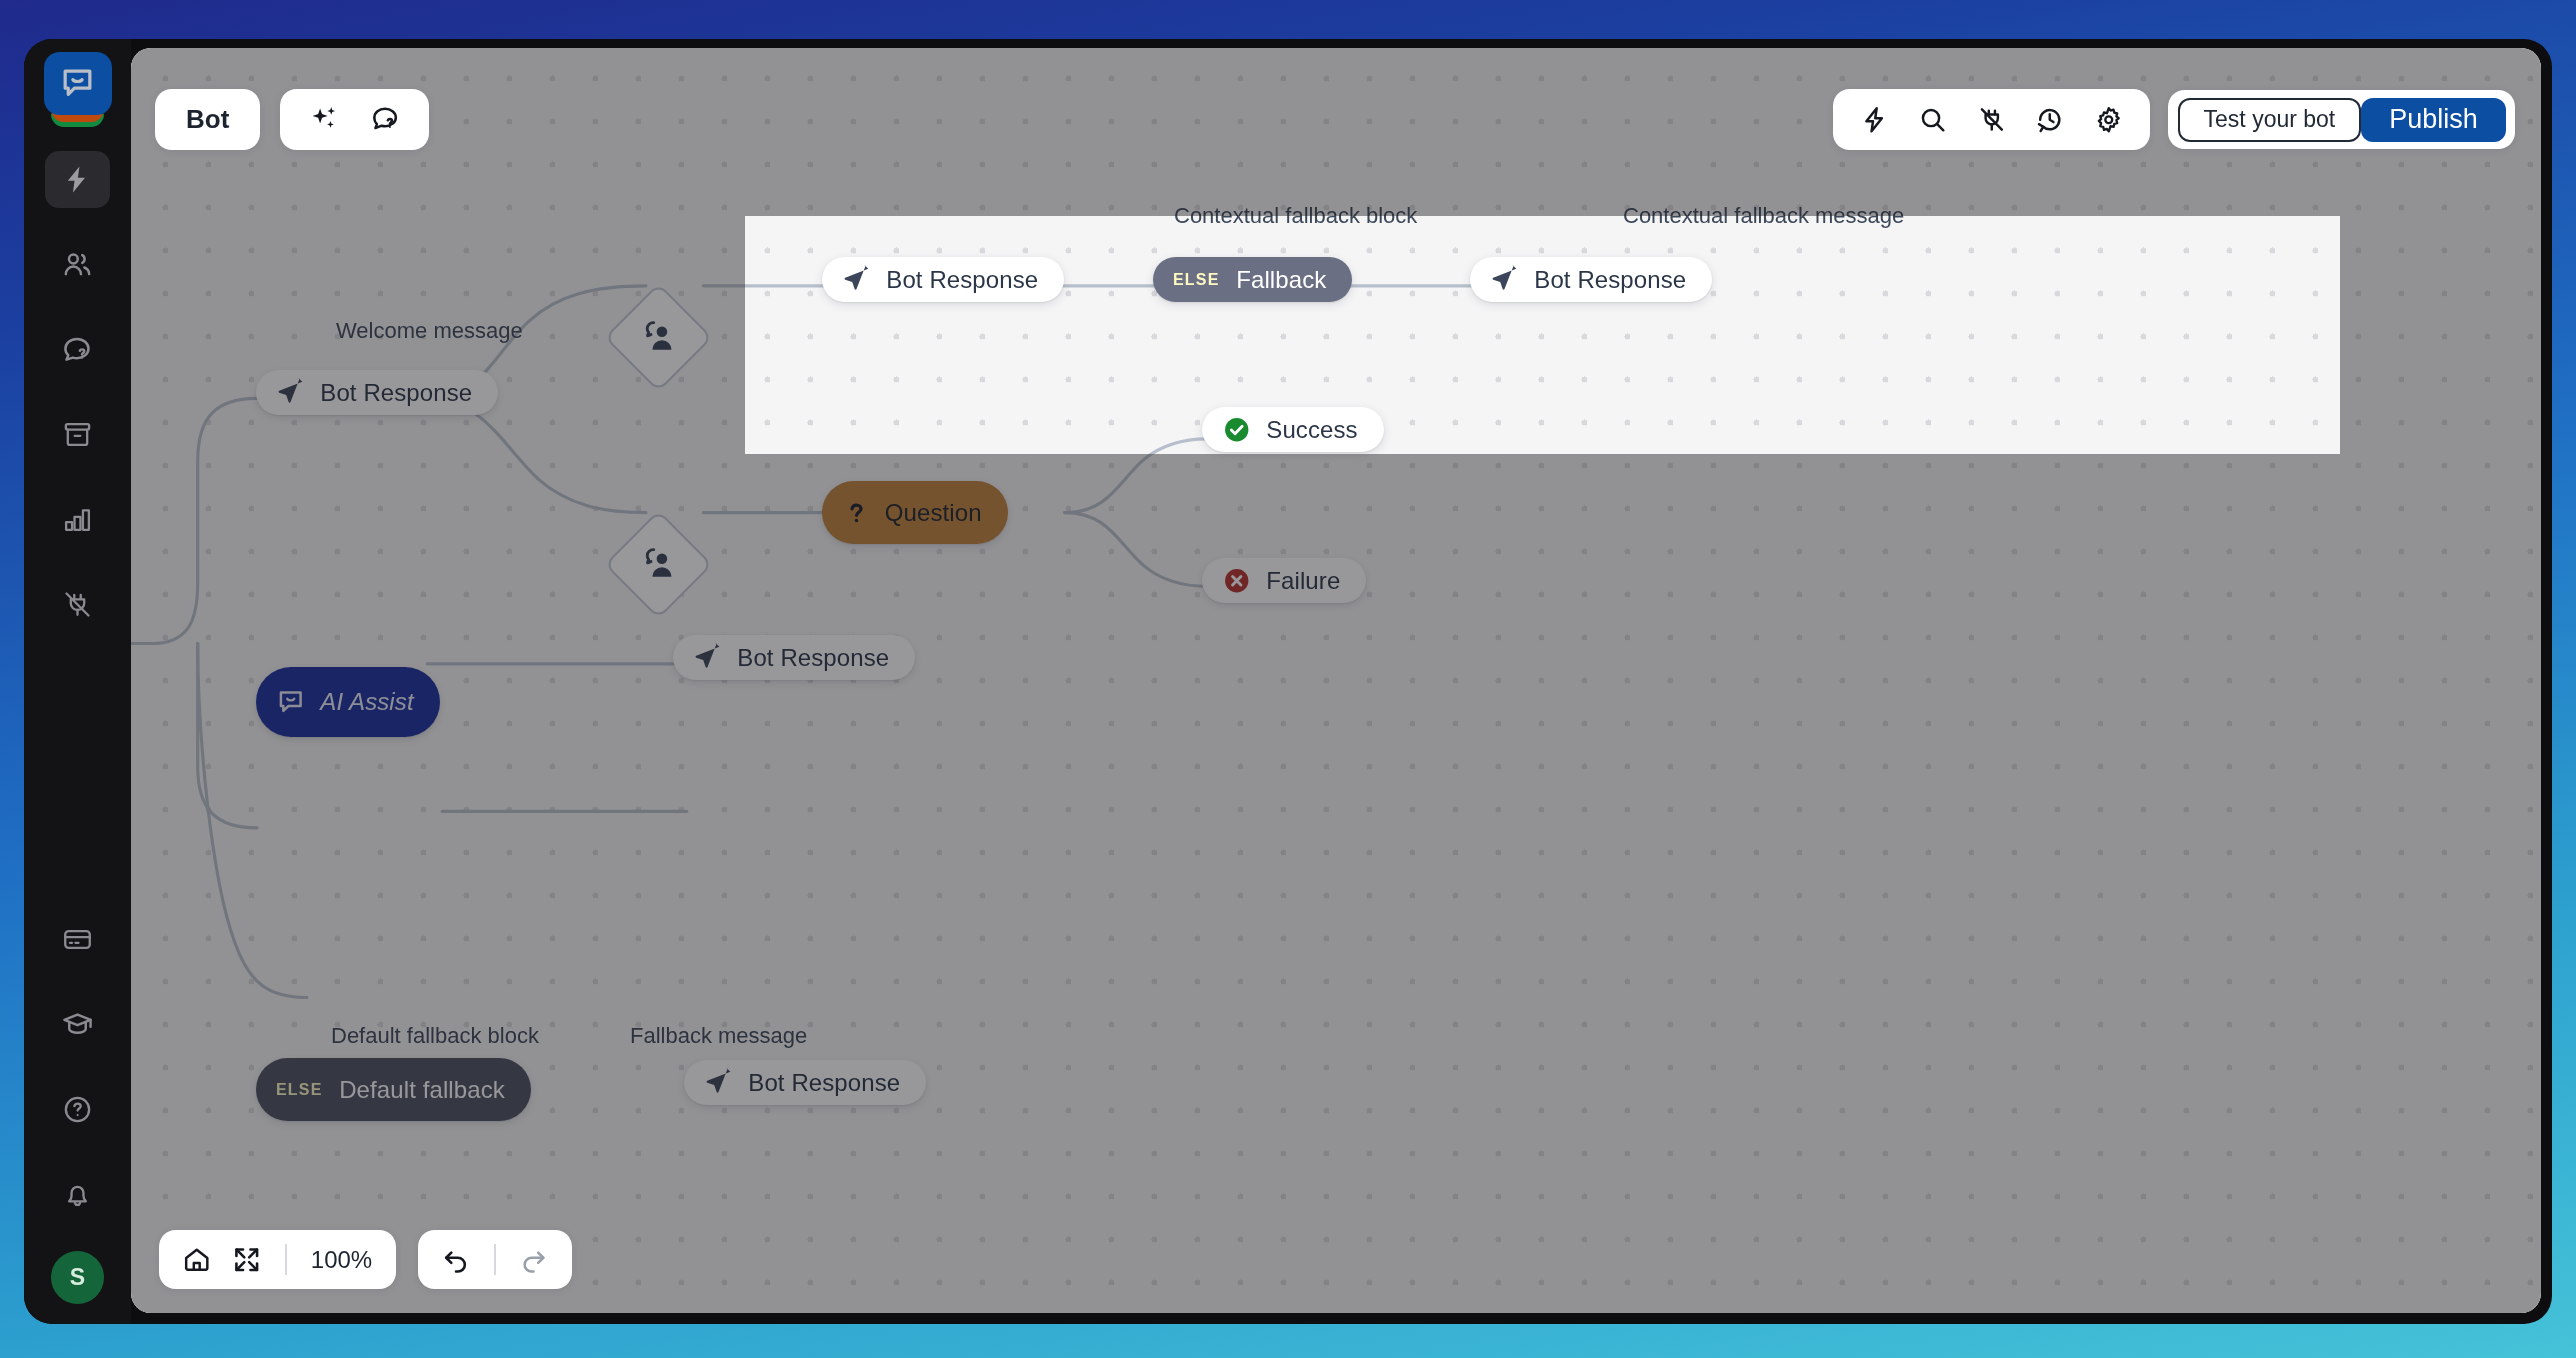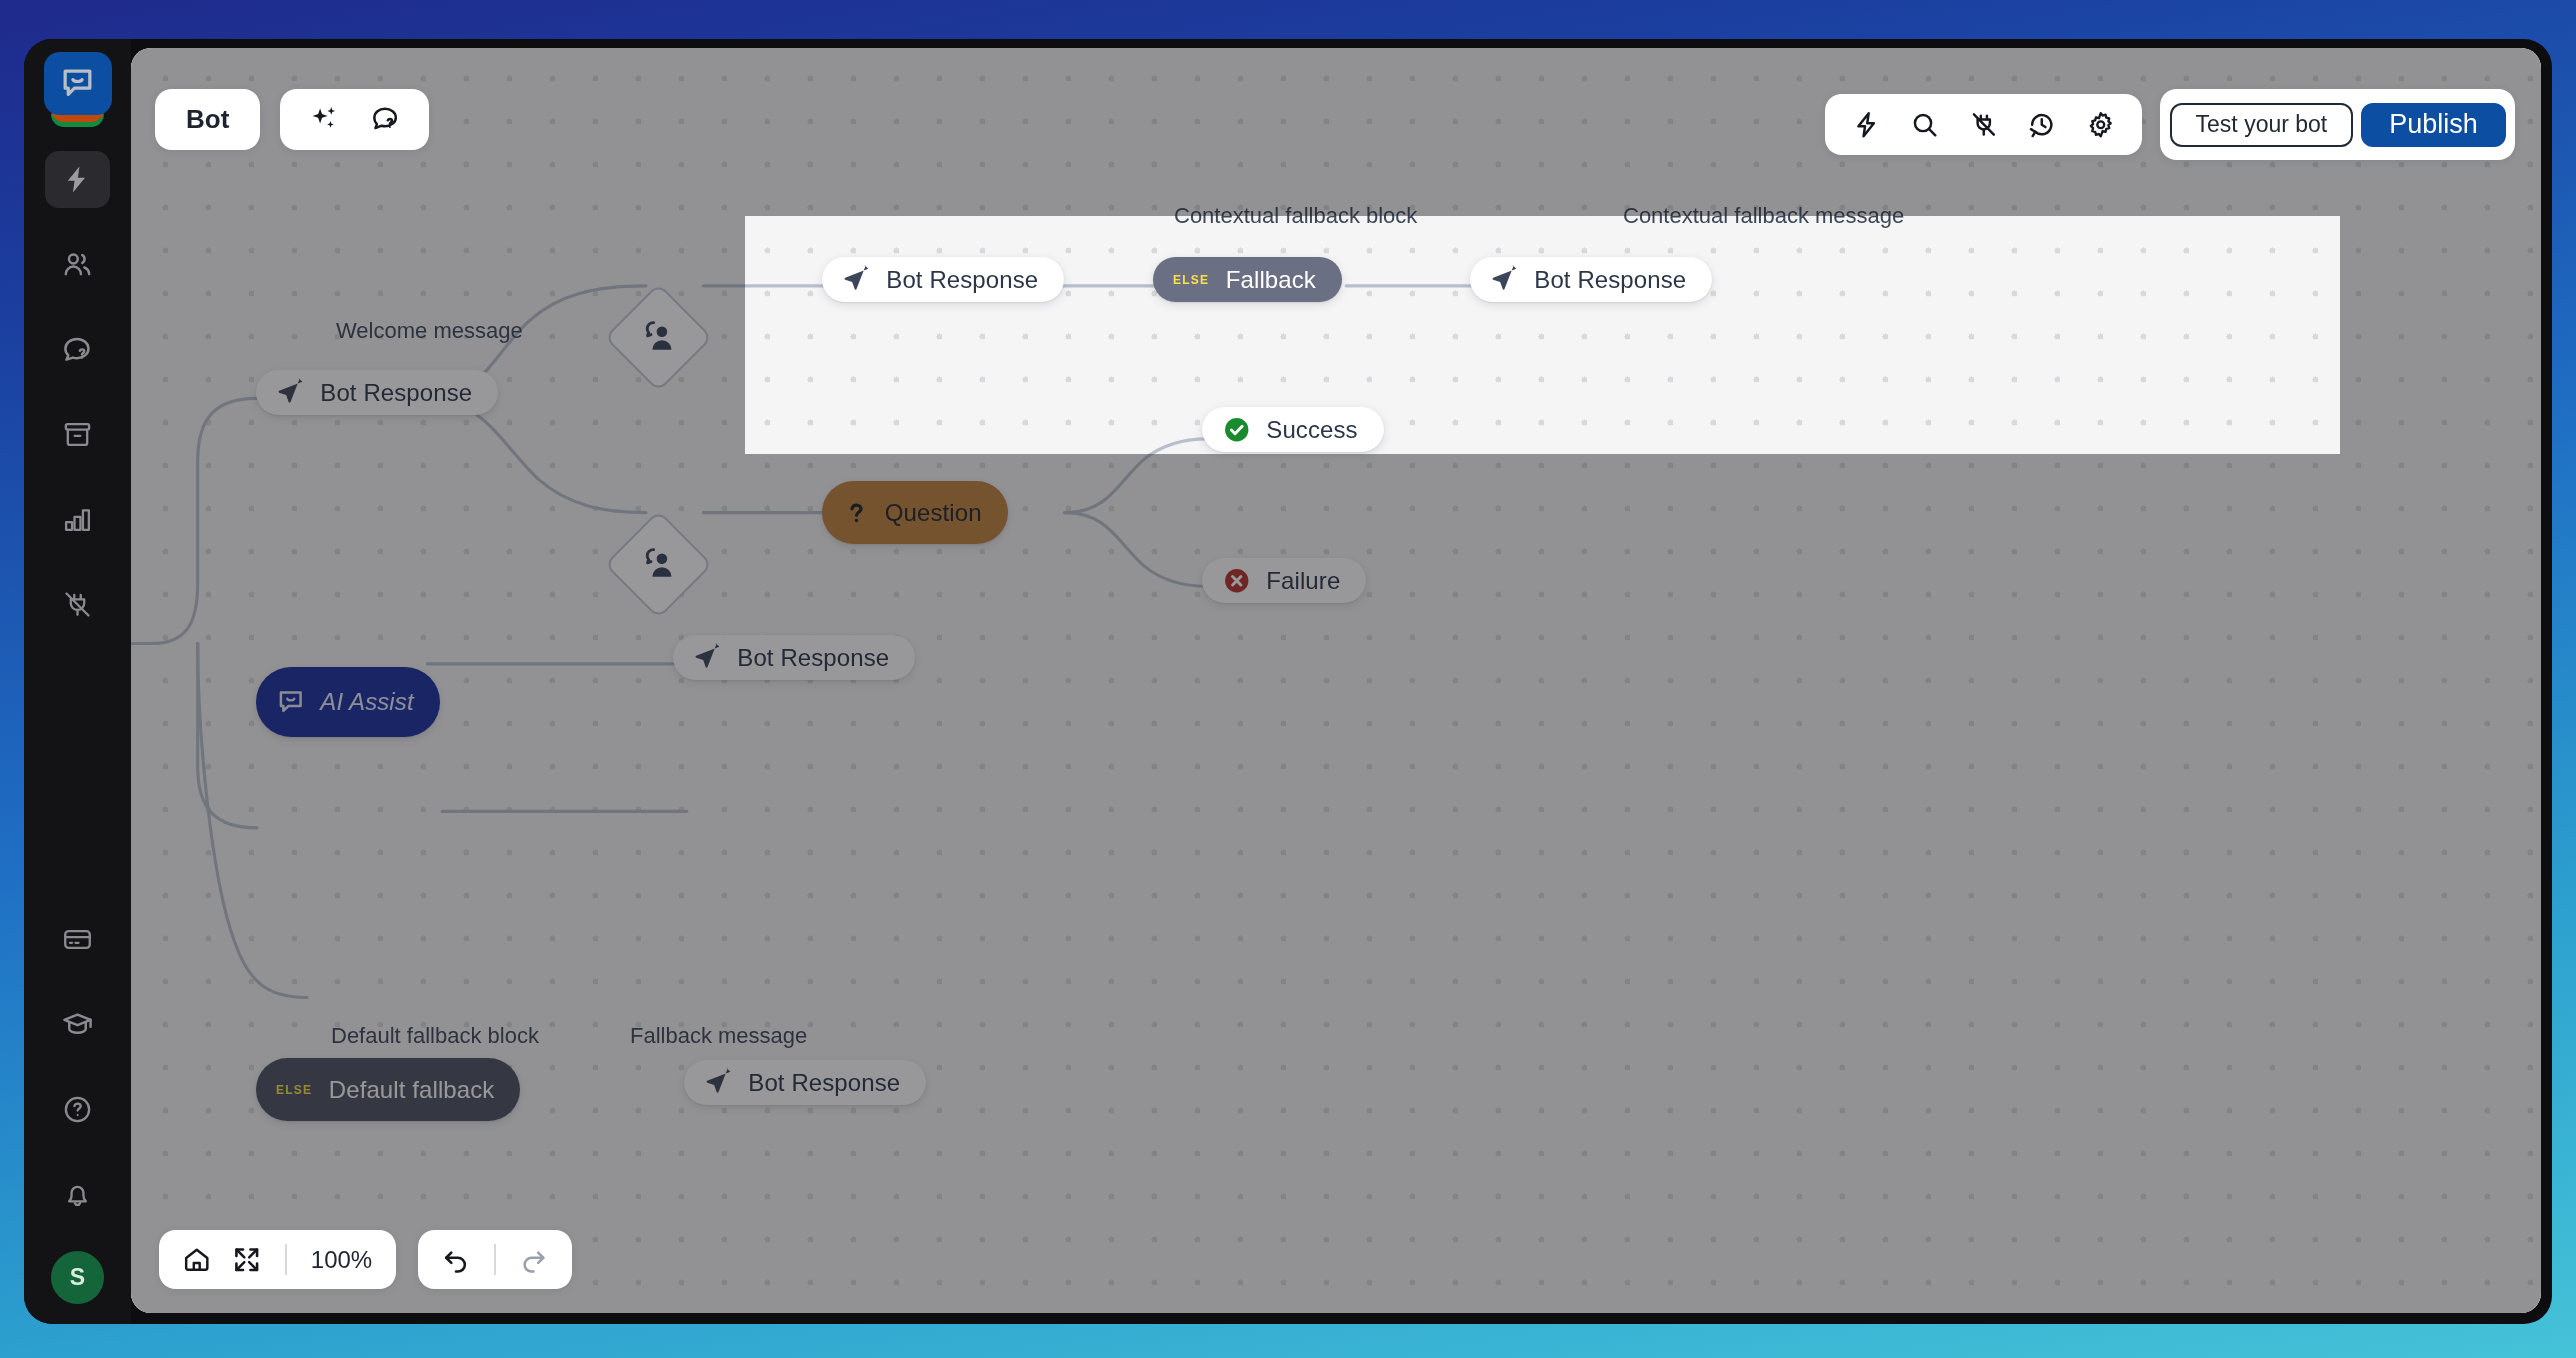--- a/index.html
+++ b/index.html
@@ -135,22 +135,22 @@
   .node.dark { background: #6b6f83; }
   .node.dark .lbl { color: #ffffff; }
   .node.darker { background: #4c5162; }
   .node.darker .lbl { color: #ffffff; }
   .node.orange { background: #c2823c; }
   .node.orange .lbl { color: #20242e; }
   .node.blue { background: #1b2f9e; }
   .node.blue .lbl { color: #eceefb; }
 
   .else-badge {
-    font-size: 12px; font-weight: 700; letter-spacing: 1.2px;
-    color: #fde047; margin-right: 16.6px; flex: 0 0 auto;
+    font-size: 16px; font-weight: 700; letter-spacing: 1.2px;
+    color: #fef9c3; margin-right: 16.6px; flex: 0 0 auto;
   }
 
   .node-caption {
     position: absolute;
     font-size: 22px;
     color: #3c4758;
     z-index: 11;
     white-space: nowrap;
   }
 
@@ -203,22 +203,22 @@
     background: #ffffff; border-radius: 16.6px; height: 61px;
     display: flex; align-items: center; padding: 0 14.8px; gap: 5.5px;
     box-shadow: 0 1.8px 7.4px rgba(40,45,60,0.10);
   }
   #tool-icons .ibtn {
     width: 53px; height: 48px;
     display: flex; align-items: center; justify-content: center;
     border-radius: 11px; cursor: pointer;
   }
   #action-group {
-    background: #ffffff; border-radius: 16.6px; height: 71px;
-    display: flex; align-items: center; padding: 0 9.2px; gap: 8px;
+    background: #ffffff; border-radius: 16.6px; height: 59px;
+    display: flex; align-items: center; padding: 0 9.2px; gap: 0;
     box-shadow: 0 1.8px 7.4px rgba(40,45,60,0.10);
   }
   .btn-outline {
     border: 2.3px solid #222a35; border-radius: 12px;
     height: 44px; display: flex; align-items: center; padding: 0 24px;
     font-size: 23px; color: #222a35; background: transparent; cursor: pointer;
     font-family: "Liberation Sans", sans-serif;
   }
   .btn-primary {
     background: #0b4ea2; border: none; border-radius: 12px;

